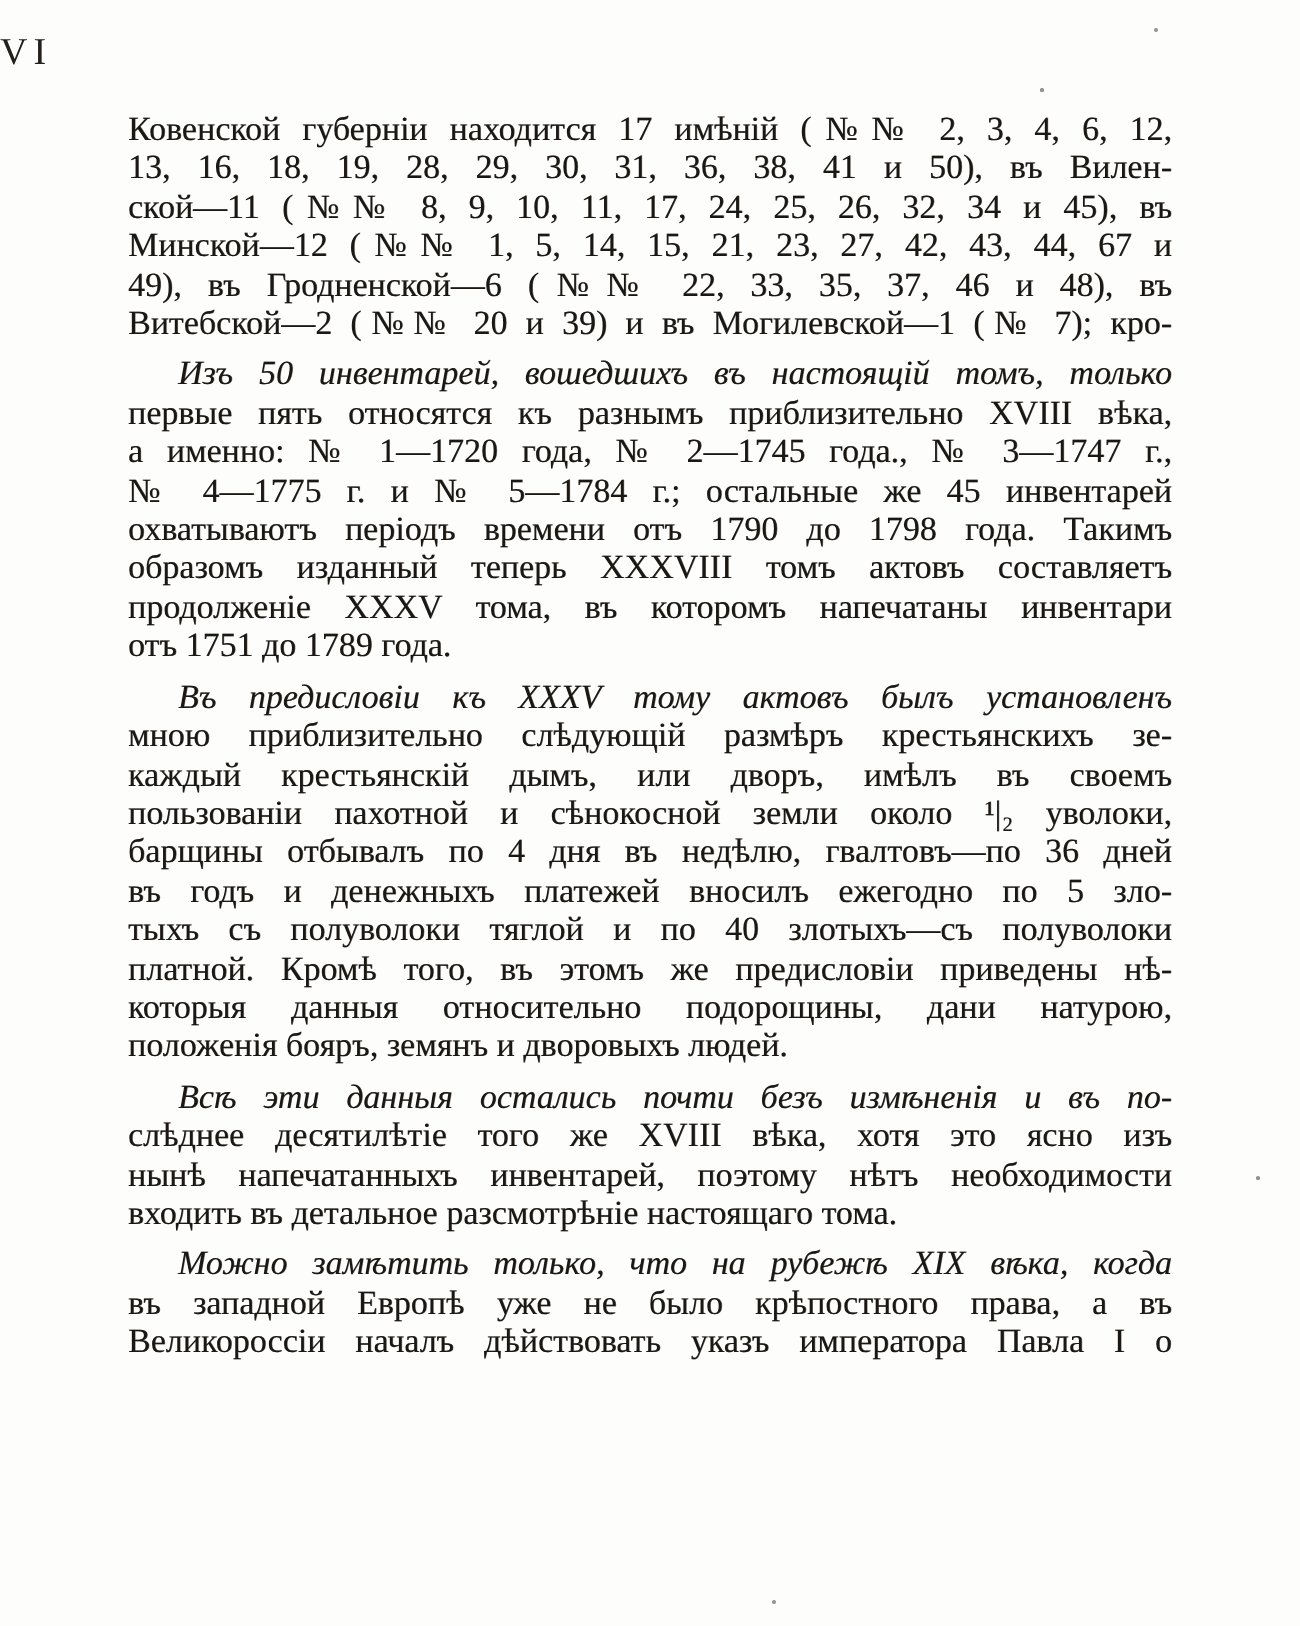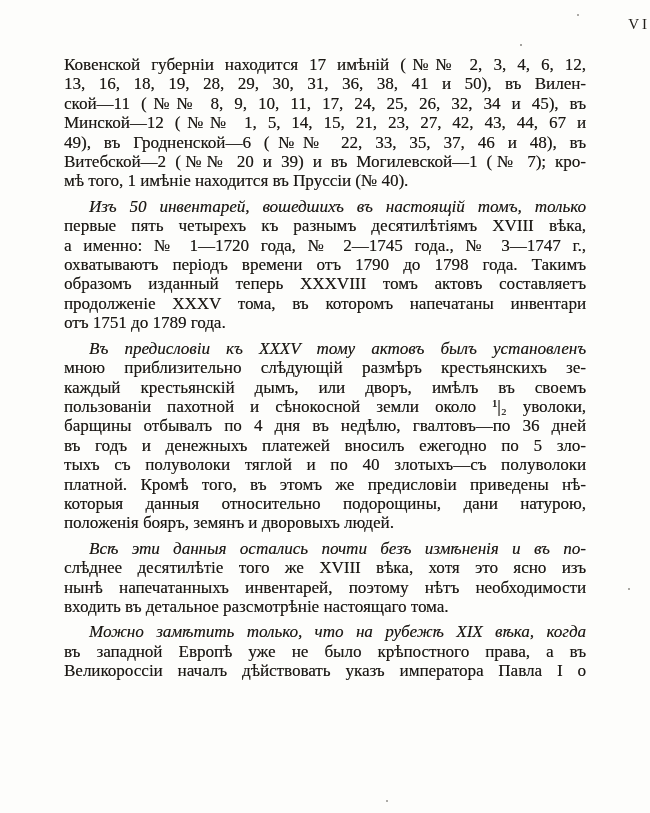--- a/index.html
+++ b/index.html
@@ -14,22 +14,22 @@
     background: #fdfdfb;
     font-family: "Liberation Serif", "DejaVu Serif", serif;
     color: #1b1814;
     overflow: hidden;
   }
   .page-header {
     position: absolute;
     top: 16px;
     left: 0;
     right: 0;
-    text-align: right;
-    font-size: 15px;
+    text-align: left;
+    font-size: 19px;
     letter-spacing: 3px;
     color: #23201b;
   }
   .text-block {
     position: absolute;
     top: 55px;
     left: 64px;
     width: 522px;
   }
   .paragraph {
@@ -63,26 +63,26 @@
   <div class="page-header">VI</div>
 
   <div class="text-block">
       <div class="paragraph">
         <div class="line">Ковенской губерніи находится 17 имѣній (№№ 2, 3, 4, 6, 12,</div>
         <div class="line">13, 16, 18, 19, 28, 29, 30, 31, 36, 38, 41 и 50), въ Вилен-</div>
         <div class="line">ской—11 (№№ 8, 9, 10, 11, 17, 24, 25, 26, 32, 34 и 45), въ</div>
         <div class="line">Минской—12 (№№ 1, 5, 14, 15, 21, 23, 27, 42, 43, 44, 67 и</div>
         <div class="line">49), въ Гродненской—6 (№№ 22, 33, 35, 37, 46 и 48), въ</div>
         <div class="line">Витебской—2 (№№ 20 и 39) и въ Могилевской—1 (№ 7); кро-</div>
-        <div class="line last">мѣ того, 1 имѣніе находится въ Пруссіи (№ 40).</div>
       </div>
       <div class="paragraph indent">
         <div class="line first">Изъ 50 инвентарей, вошедшихъ въ настоящій томъ, только</div>
-        <div class="line">первые пять четырехъ къ разнымъ десятилѣтіямъ XVIII вѣка,</div>
+        <div class="line">первые пять относятся къ разнымъ приблизительно XVIII вѣка,</div>
         <div class="line">а именно: № 1—1720 года, № 2—1745 года., № 3—1747 г.,</div>
+        <div class="line">№ 4—1775 г. и № 5—1784 г.; остальные же 45 инвентарей</div>
         <div class="line">охватываютъ періодъ времени отъ 1790 до 1798 года. Такимъ</div>
         <div class="line">образомъ изданный теперь XXXVIII томъ актовъ составляетъ</div>
         <div class="line">продолженіе XXXV тома, въ которомъ напечатаны инвентари</div>
         <div class="line last">отъ 1751 до 1789 года.</div>
       </div>
       <div class="paragraph indent">
         <div class="line first">Въ предисловіи къ XXXV тому актовъ былъ установленъ</div>
         <div class="line">мною приблизительно слѣдующій размѣръ крестьянскихъ зе-</div>
         <div class="line">каждый крестьянскій дымъ, или дворъ, имѣлъ въ своемъ</div>
         <div class="line">пользованіи пахотной и сѣнокосной земли около ¹|₂ уволоки,</div>

